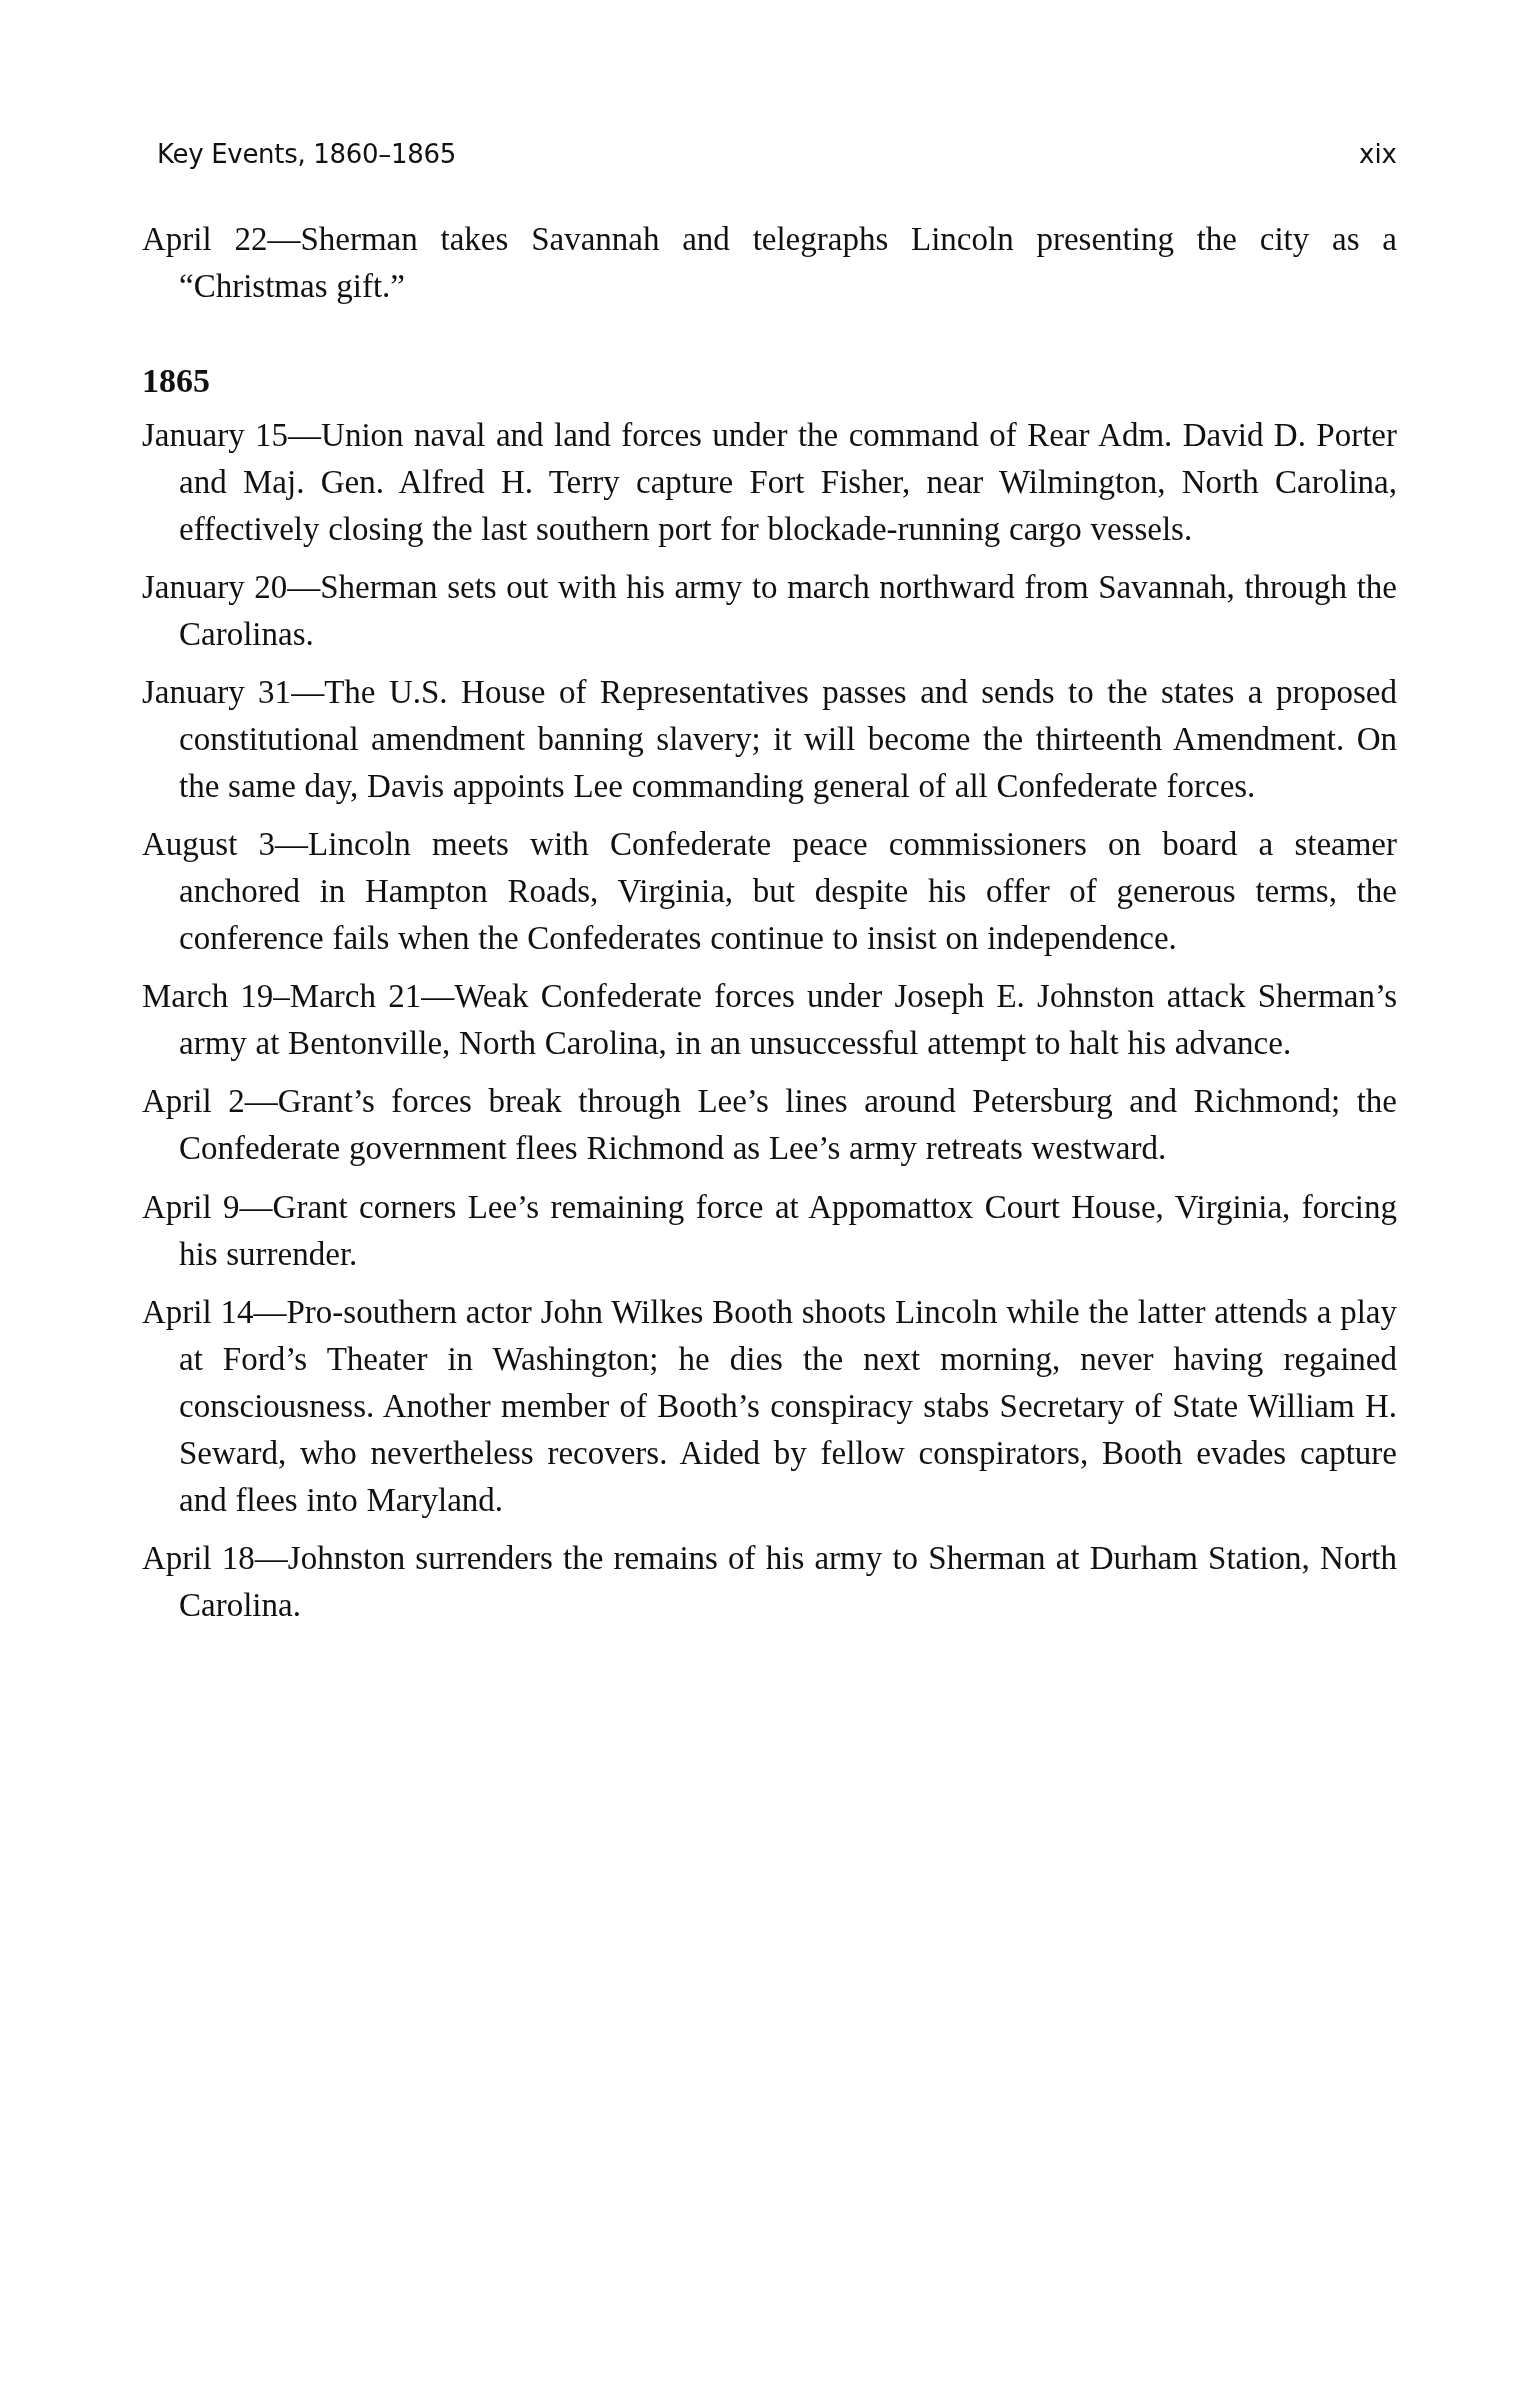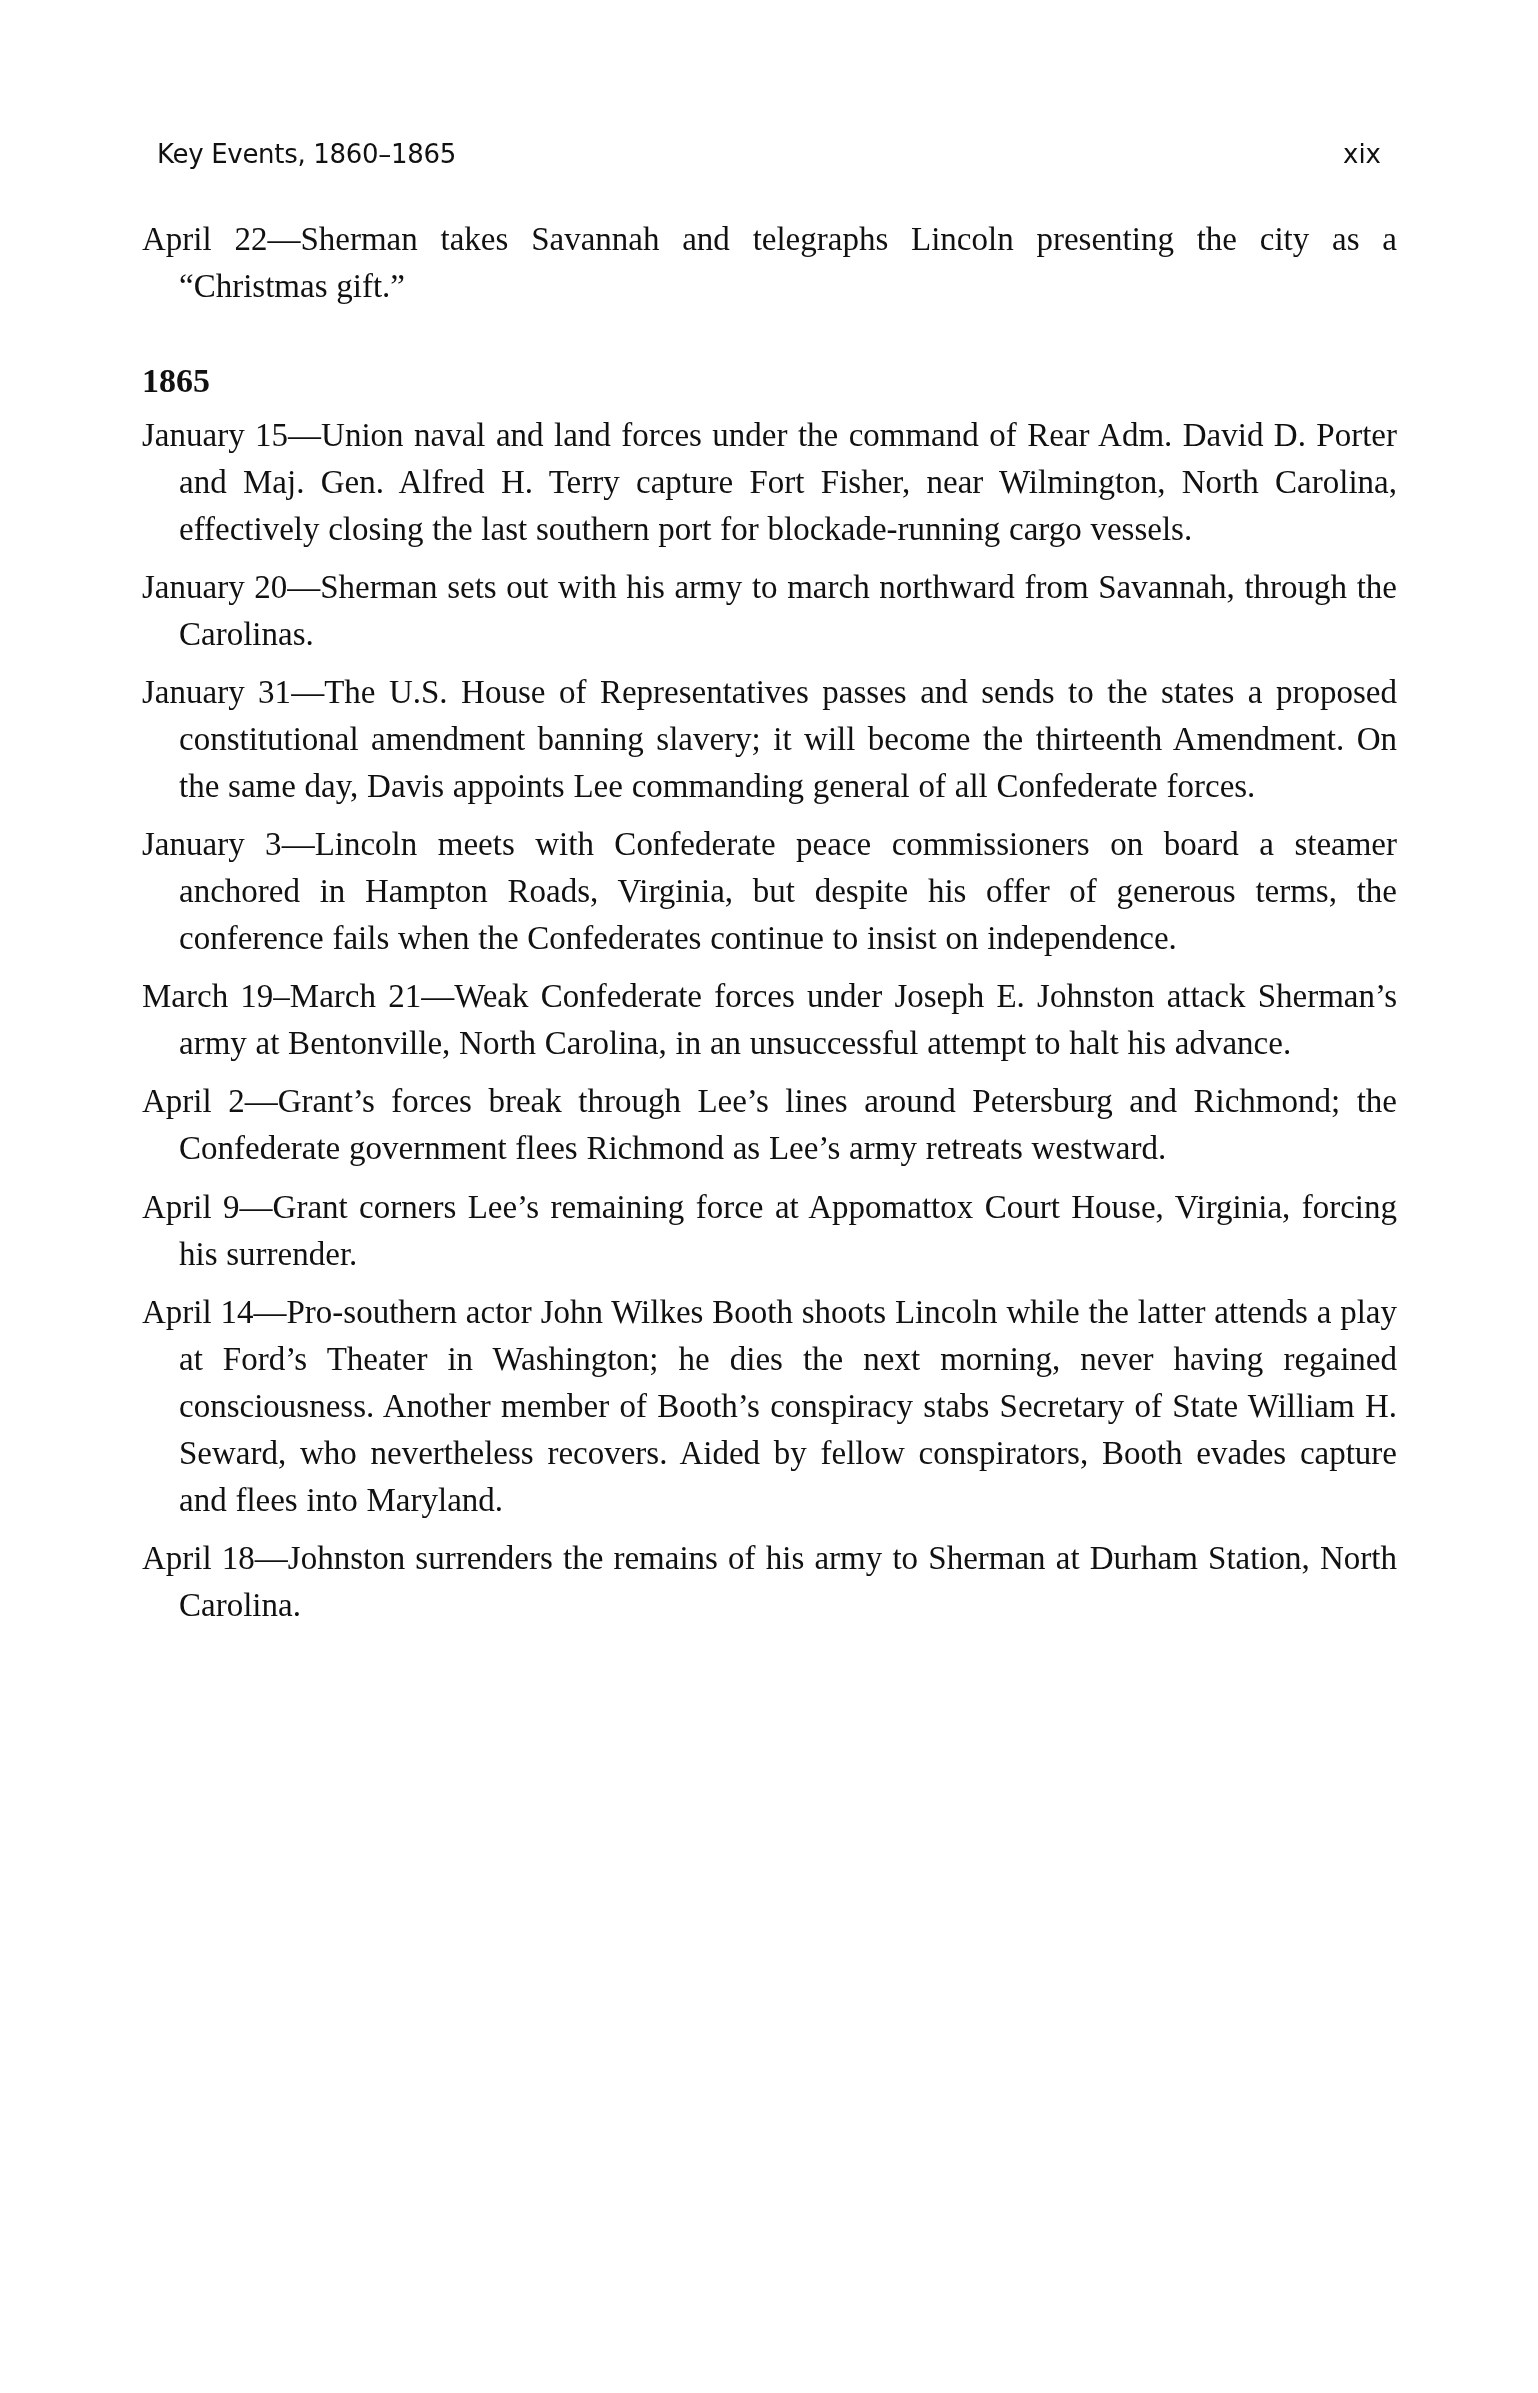--- a/index.html
+++ b/index.html
@@ -3,21 +3,21 @@
 <meta charset="utf-8">
 <style>
   html, body { margin: 0; padding: 0; background: #ffffff; }
   body { width: 1538px; height: 2394px; position: relative; overflow: hidden; color: #111111; }
   .page { position: absolute; left: 142px; top: 0; width: 1255px; }
   .running-head {
     position: absolute; top: 136px; left: 0; width: 1255px; height: 37px;
     font-family: "DejaVu Sans", sans-serif; font-size: 26px; line-height: 37px;
   }
   .running-head .title { position: absolute; left: 15px; top: 0; letter-spacing: -0.3px; }
-  .running-head .folio { position: absolute; right: 16px; top: 0; }
+  .running-head .folio { position: absolute; right: 0; top: 0; }
   .body-text {
     position: absolute; top: 216px; left: 0; width: 1255px;
     font-family: "Liberation Serif", serif; font-size: 33px; line-height: 47px;
   }
   .entry {
     margin: 0 0 11.2px 0; padding-left: 37px; text-indent: -37px;
     text-align: justify; hyphens: manual; word-spacing: 0.5px;
   }
   .year-heading {
     font-family: "Liberation Serif", serif; font-weight: bold; font-size: 34px;
@@ -37,21 +37,21 @@
     <p class="entry">
       <span>April 22</span><span>—</span><span>Sherman takes Savannah and telegraphs Lincoln presenting the city as a “Christmas gift.”</span>
     </p>
 
     <h2 class="year-heading">1865</h2>
 
     <div id="entries">
       <p class="entry"><span>January 15</span><span>—</span><span>Union naval and land forces under the command of Rear Adm. David D. Porter and Maj. Gen. Alfred H. Terry capture Fort Fisher, near Wilmington, North Carolina, effectively closing the last southern port for blockade-running cargo vessels.</span></p>
       <p class="entry"><span>January 20</span><span>—</span><span>Sherman sets out with his army to march northward from Sa­vannah, through the Carolinas.</span></p>
       <p class="entry"><span>January 31</span><span>—</span><span>The U.S. House of Representatives passes and sends to the states a proposed constitutional amendment banning slavery; it will be­come the thirteenth Amendment. On the same day, Davis appoints Lee commanding general of all Confederate forces.</span></p>
-      <p class="entry"><span>January 3</span><span>—</span><span>Lincoln meets with Confederate peace commissioners on board a steamer anchored in Hampton Roads, Virginia, but despite his offer of generous terms, the conference fails when the Confederates con­tinue to insist on independence.</span></p>
+      <p class="entry"><span>August 3</span><span>—</span><span>Lincoln meets with Confederate peace commissioners on board a steamer anchored in Hampton Roads, Virginia, but despite his offer of generous terms, the conference fails when the Confederates con­tinue to insist on independence.</span></p>
       <p class="entry"><span>March 19–March 21</span><span>—</span><span>Weak Confederate forces under Joseph E. Johnston attack Sherman’s army at Bentonville, North Carolina, in an unsuccessful attempt to halt his advance.</span></p>
       <p class="entry"><span>April 2</span><span>—</span><span>Grant’s forces break through Lee’s lines around Petersburg and Richmond; the Confederate government flees Richmond as Lee’s army retreats westward.</span></p>
       <p class="entry"><span>April 9</span><span>—</span><span>Grant corners Lee’s remaining force at Appomattox Court House, Virginia, forcing his surrender.</span></p>
       <p class="entry"><span>April 14</span><span>—</span><span>Pro-southern actor John Wilkes Booth shoots Lincoln while the latter attends a play at Ford’s Theater in Washington; he dies the next morning, never having regained consciousness. Another member of Booth’s conspiracy stabs Secretary of State William H. Seward, who nev­ertheless recovers. Aided by fellow conspirators, Booth evades capture and flees into Maryland.</span></p>
       <p class="entry"><span>April 18</span><span>—</span><span>Johnston surrenders the remains of his army to Sherman at Dur­ham Station, North Carolina.</span></p>
     </div>
   </div>
 </div>
 
 

